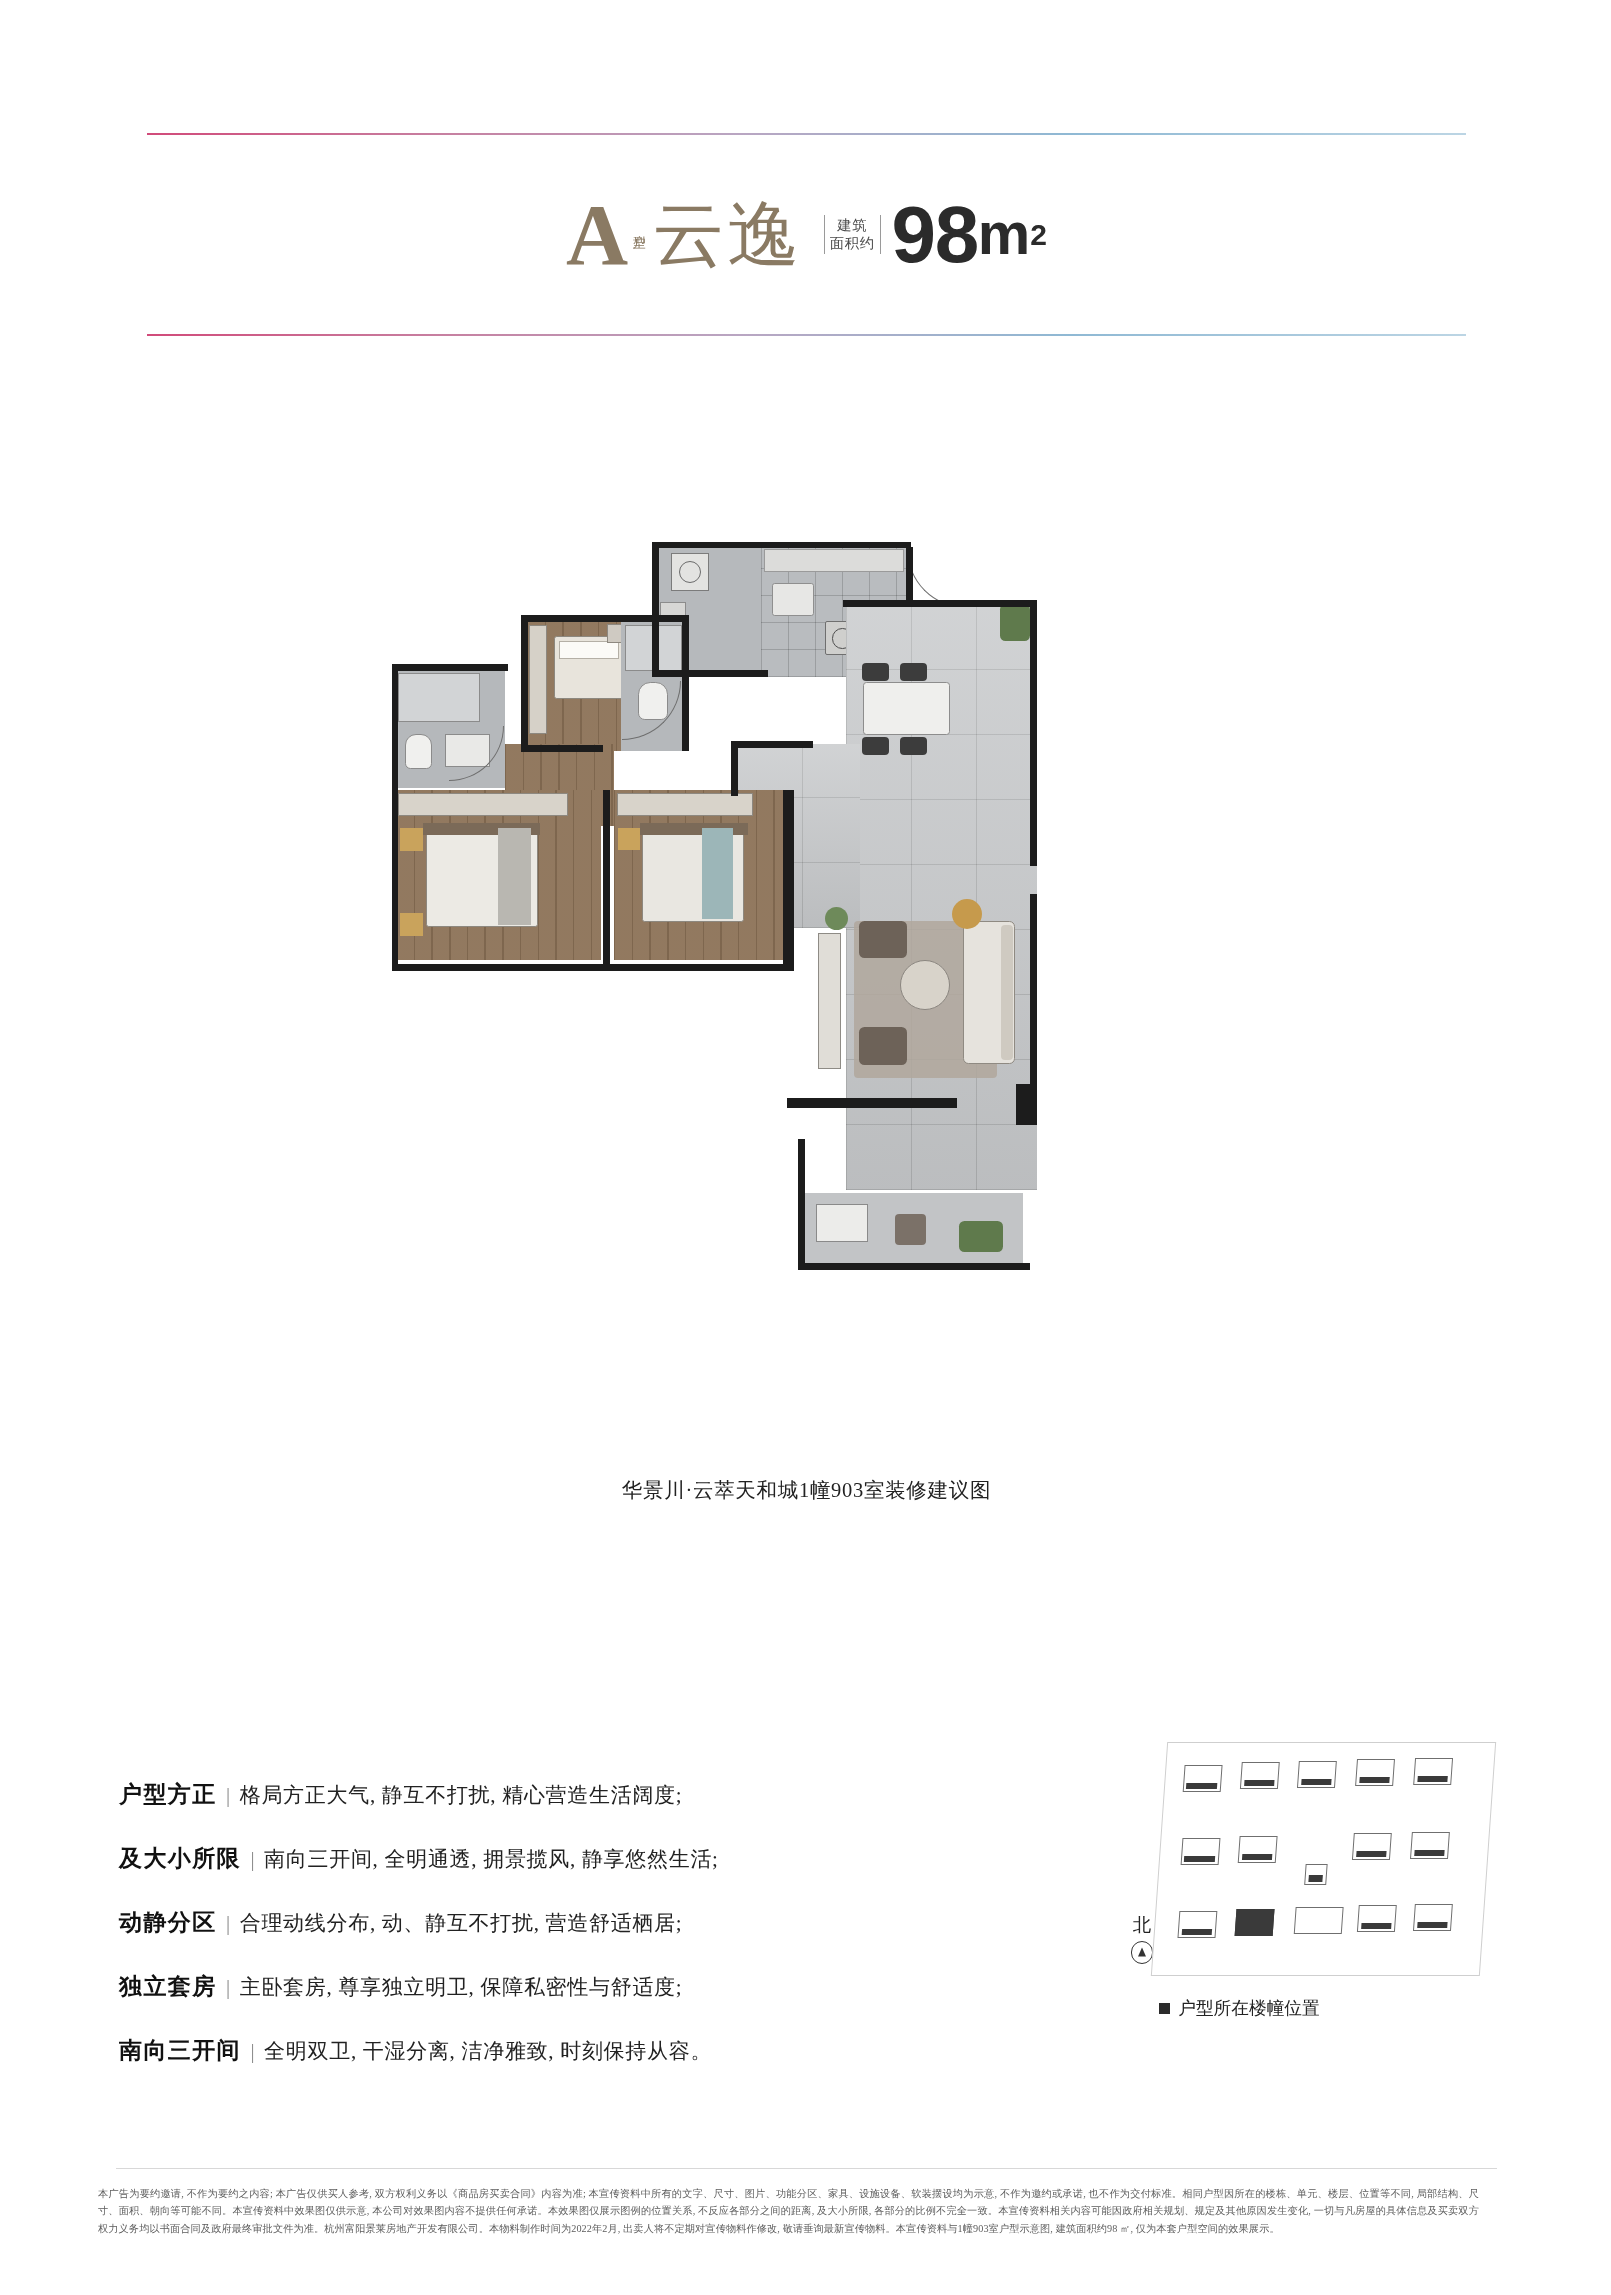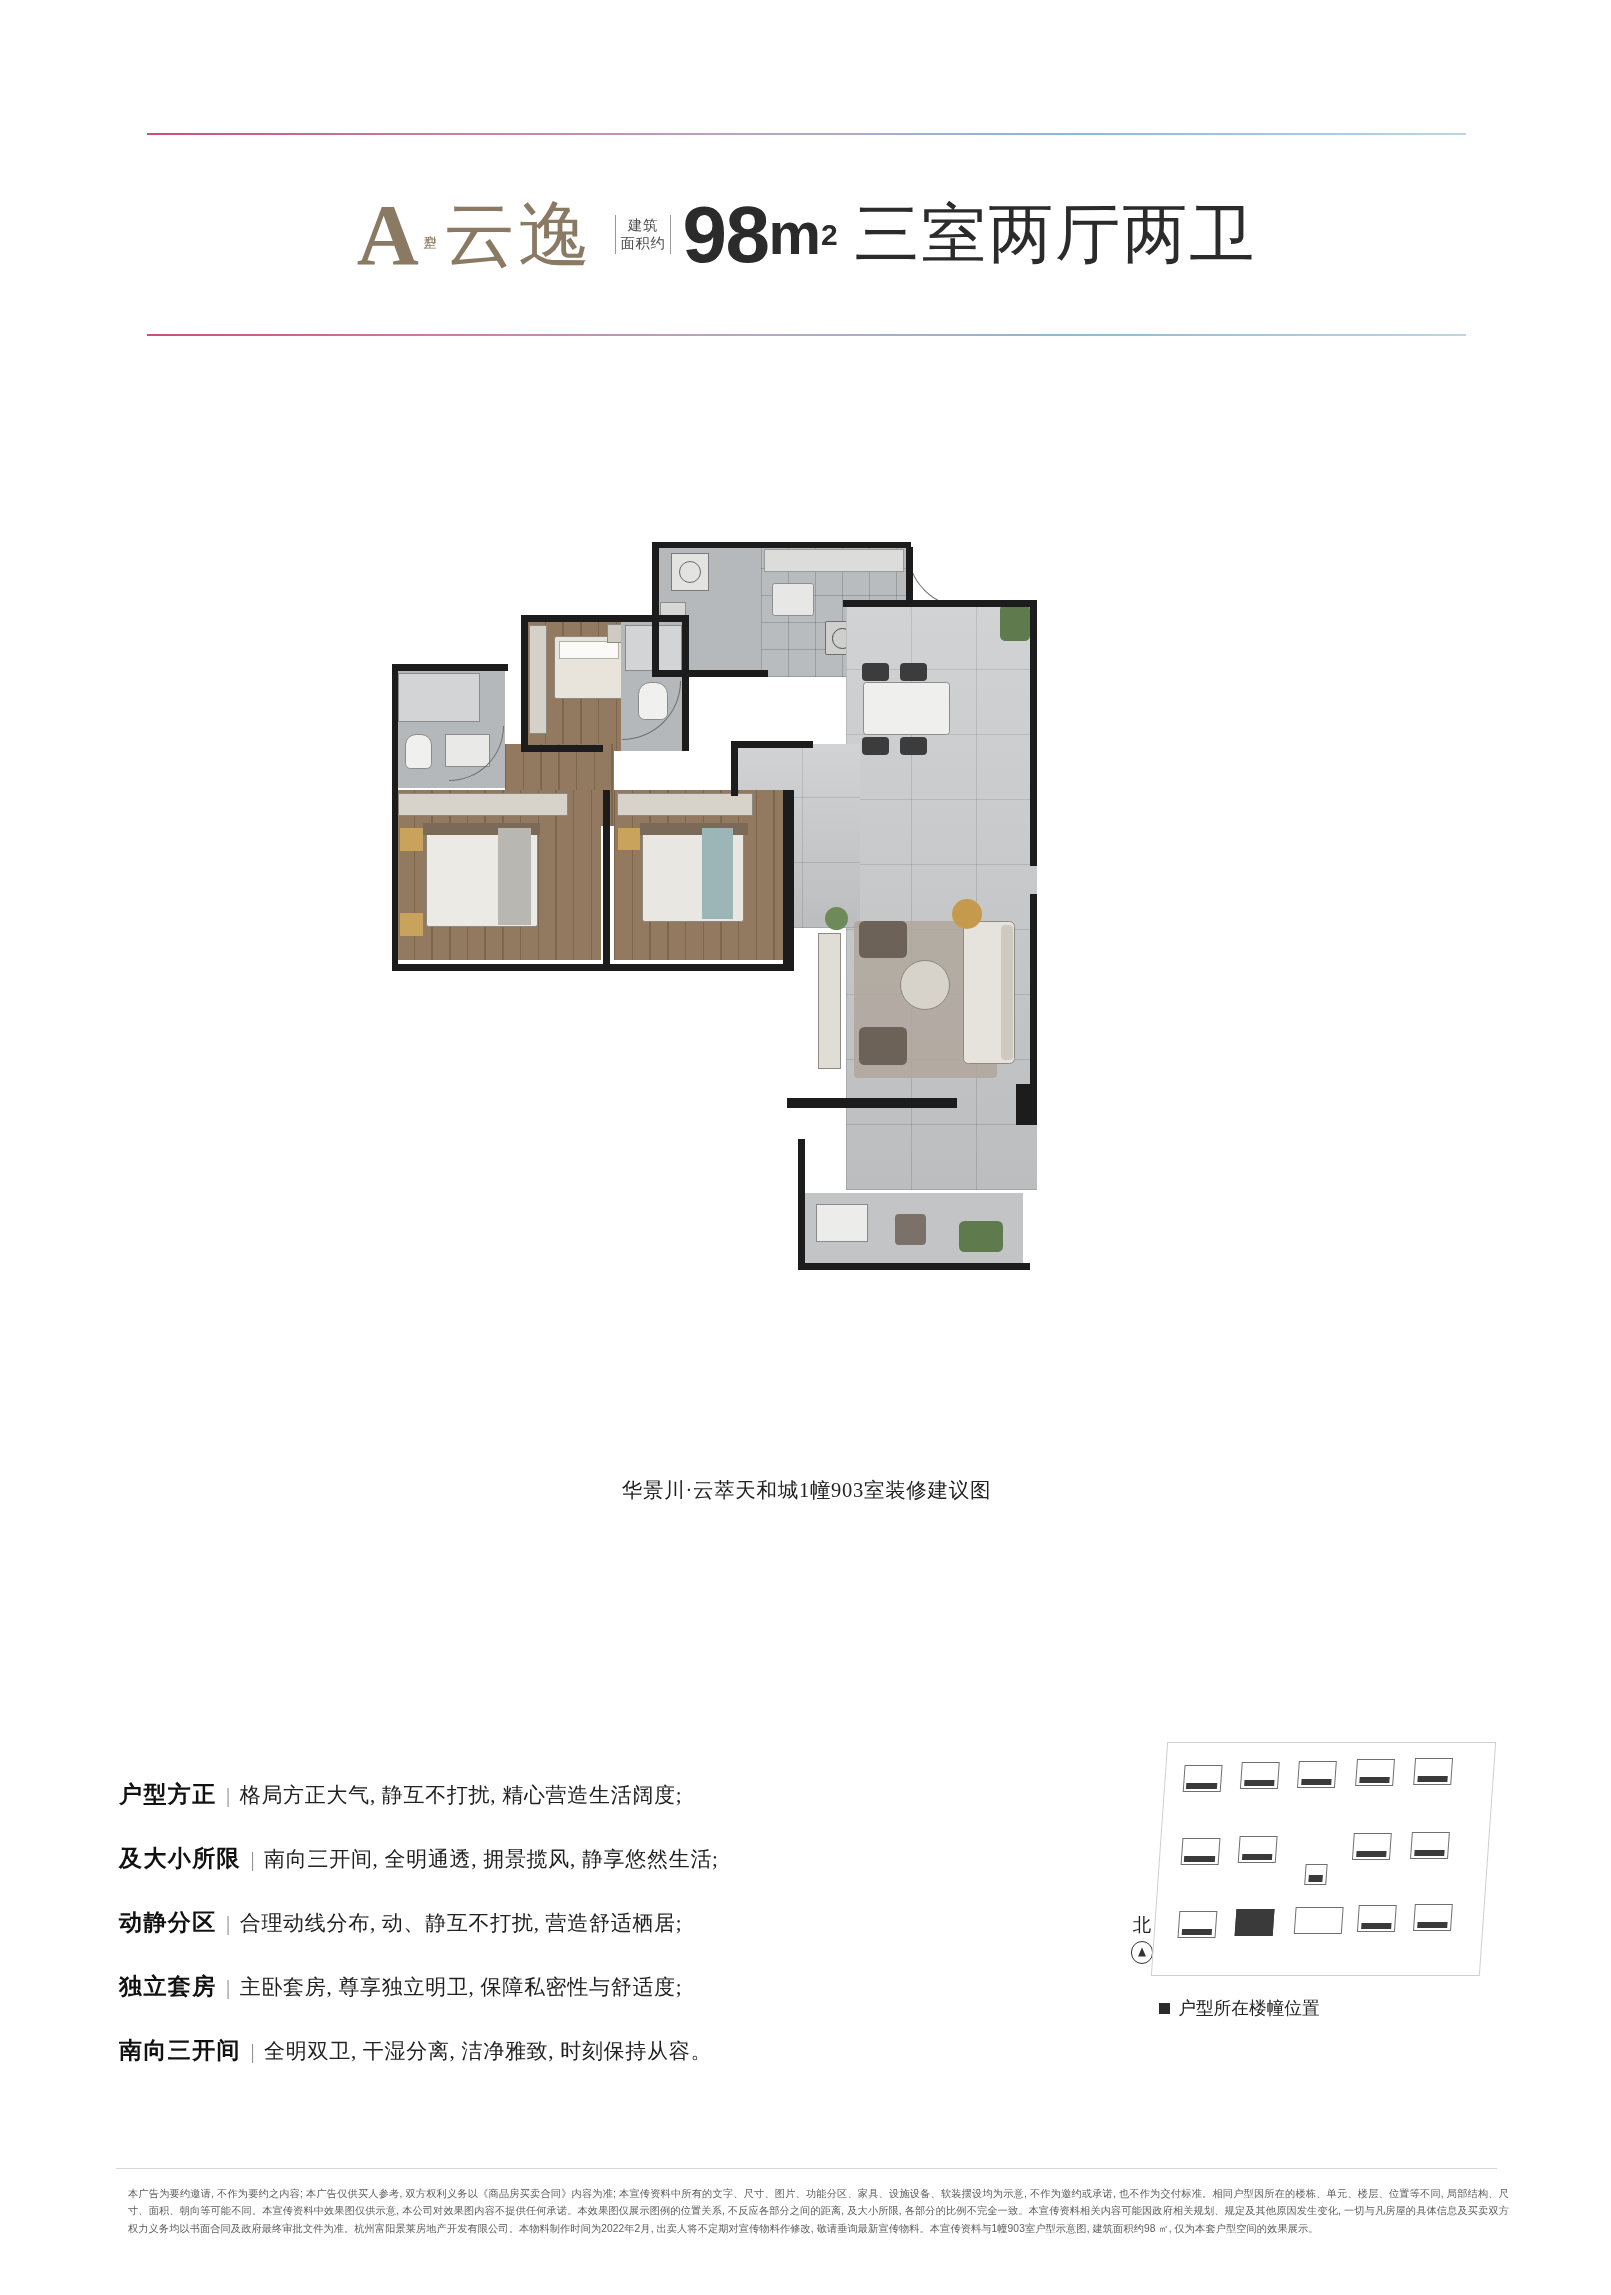--- a/index.html
+++ b/index.html
@@ -279,24 +279,24 @@
   .footer-rule {
     position: absolute;
     left: 116px;
     top: 2168px;
     width: 1381px;
     height: 0.7px;
     background: #d8d8d8;
   }
   .footer {
     position: absolute;
-    left: 128px;
+    left: 98px;
     top: 2185px;
     width: 1381px;
-    font-family: Liberation Sans, sans-serif;
+    font-family: Liberation Serif, serif;
     font-size: 10.2px;
     line-height: 1.7;
     color: #5d5d5d;
     text-align: justify;
     letter-spacing: 0.1px;
   }
 </style>
 </head>
 <body>
 
@@ -304,21 +304,20 @@
   <div class="rule top"></div>
   <div class="rule bottom"></div>
   <div class="title-row">
     <span class="t-a">A</span>
     <span class="t-huxing">户型</span>
     <span class="t-yunyi">云逸</span>
     <span class="t-area-label">建筑<br>面积约</span>
     <span class="t-98">98</span>
     <span class="t-m">m</span>
       <span class="t-sup">2</span>
-    <span class="t-rooms">三室两厅两卫</span>
   </div>
 </div>
 
 <div class="plan-wrap">
 
   <div class="room rm-tile-sm" style="left:379px; top:8.2px; width:145px; height:130px;"></div>
   <div class="room rm-tile-sm" style="left:273px; top:8.2px; width:106px; height:130px; background:#b6b9bc;"></div>
 
   <div class="furn" style="left:382px; top:9.5px; width:140px; height:23px; background:#dcdcda; border:0.7px solid #9a9a9a;"></div>
   <div class="furn" style="left:390px; top:44px; width:42px; height:33px; background:#e7e7e5; border:0.7px solid #8f8f8f; border-radius:2.7px;"></div>

